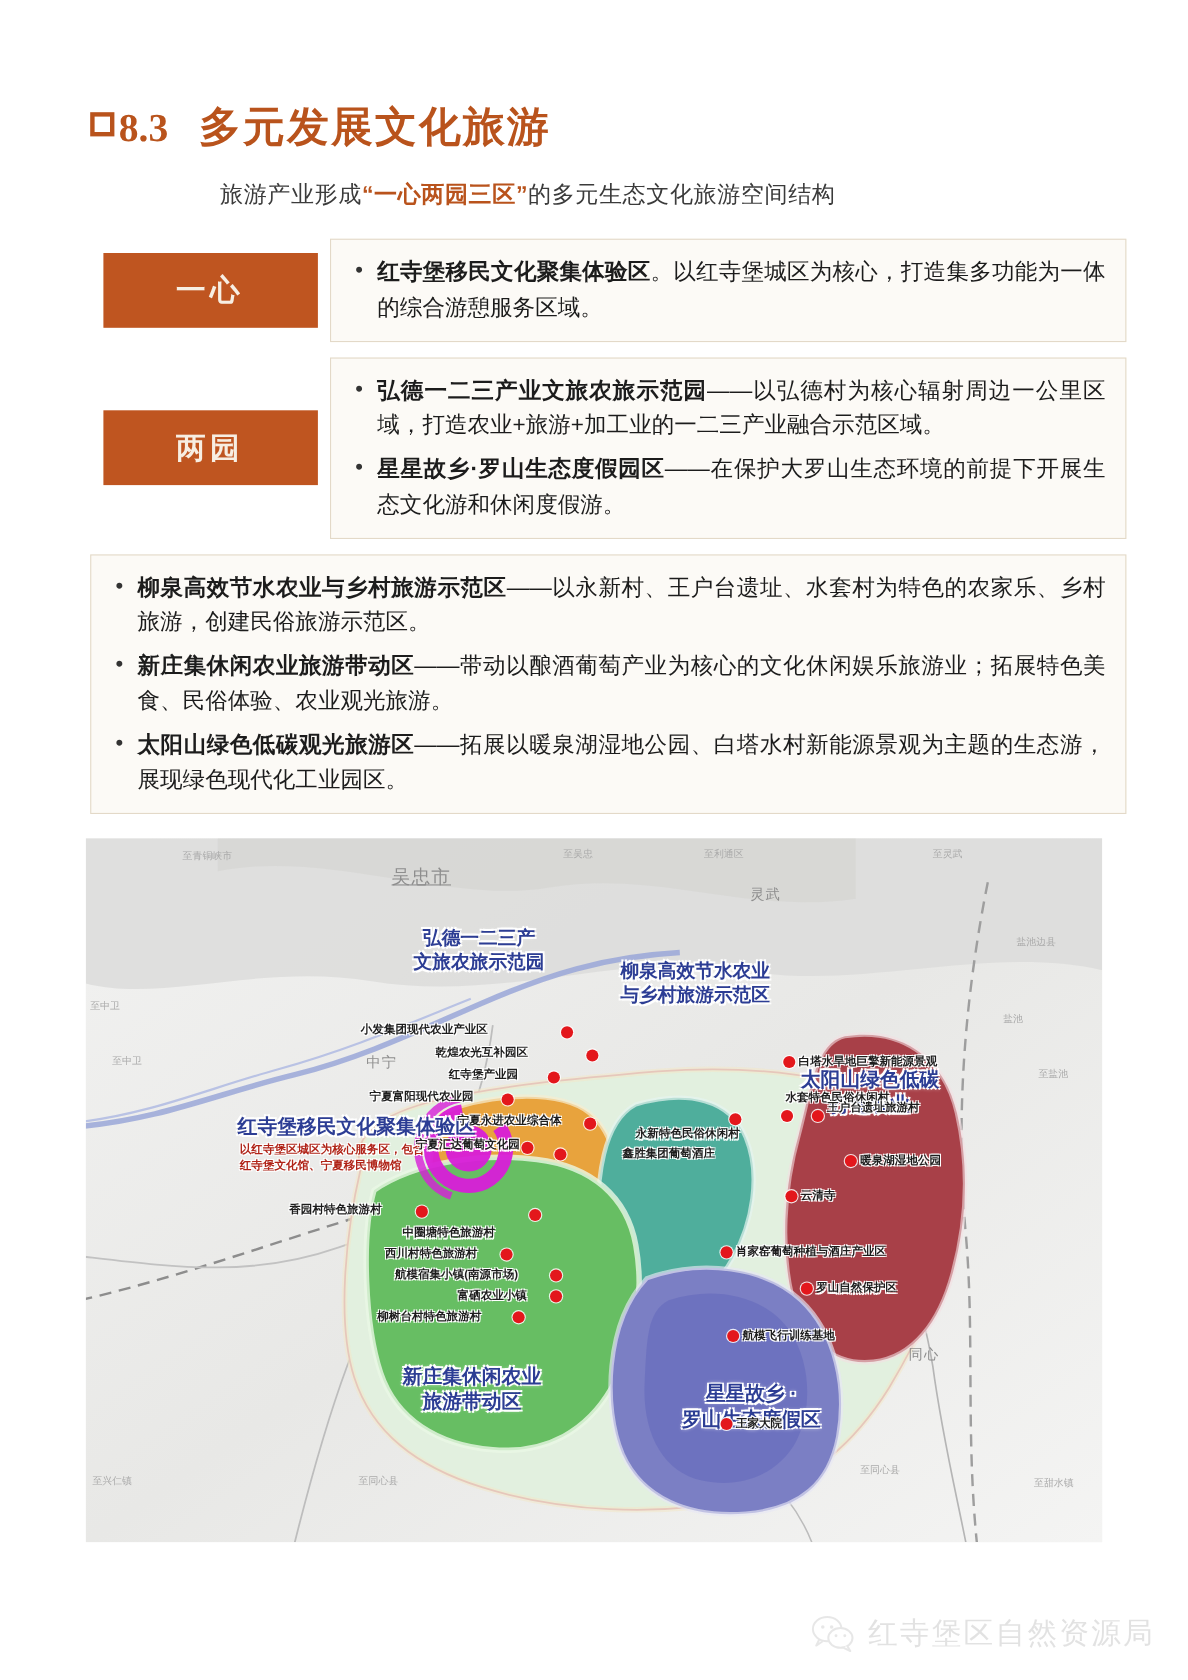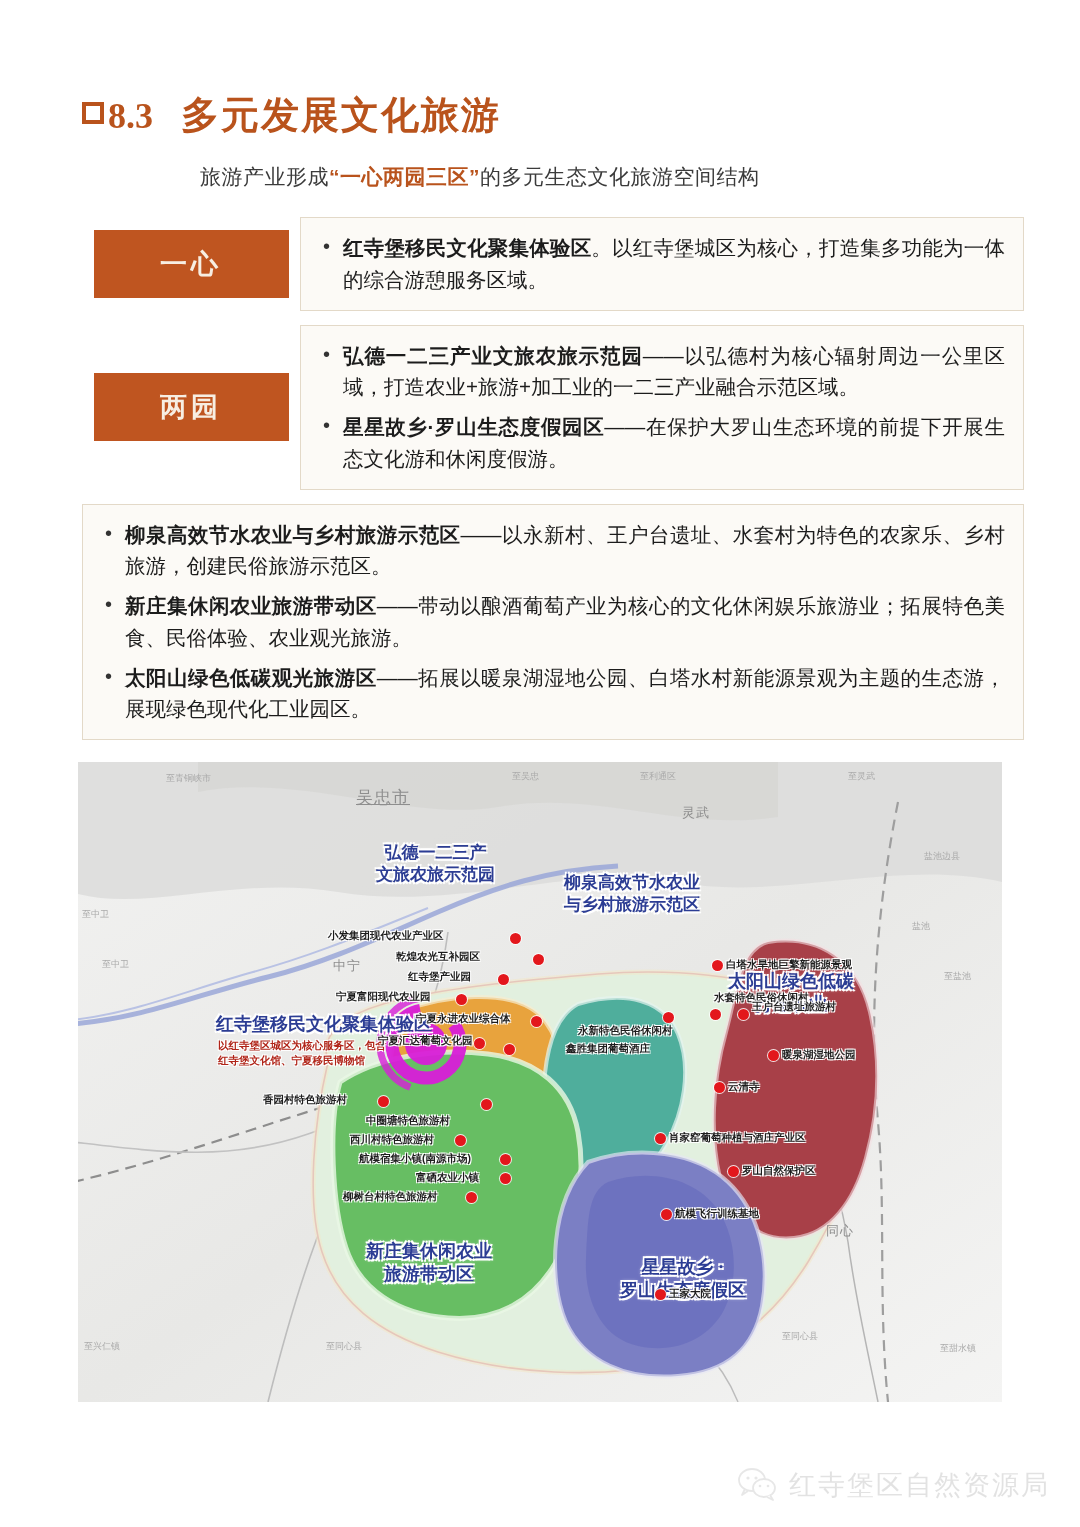--- a/index.html
+++ b/index.html
@@ -101,21 +101,21 @@
   }
   
   .geo{color:#9a9a9a;font-size:11px;}
   .geo.big{font-size:17px;color:#8e8e8e;letter-spacing:1px;}
   .geo.mid{font-size:13px;color:#8e8e8e;letter-spacing:1px;}
   .geo.tiny{font-size:9px;color:#aaaaaa;}
 
   
   .footer{
     position:absolute;right:30px;bottom:24px;
-    display:flex;gap:12px;
+    display:flex;align-items:center;gap:12px;
     opacity:.40;
   }
   .wechat-ic{width:40px;height:34px;flex:0 0 40px;}
   .footer-txt{
     font-size:27px;color:#b9b9b9;letter-spacing:2px;
     font-family:"Liberation Sans","DejaVu Sans",sans-serif;
   }
 </style>
 </head>
 <body>

